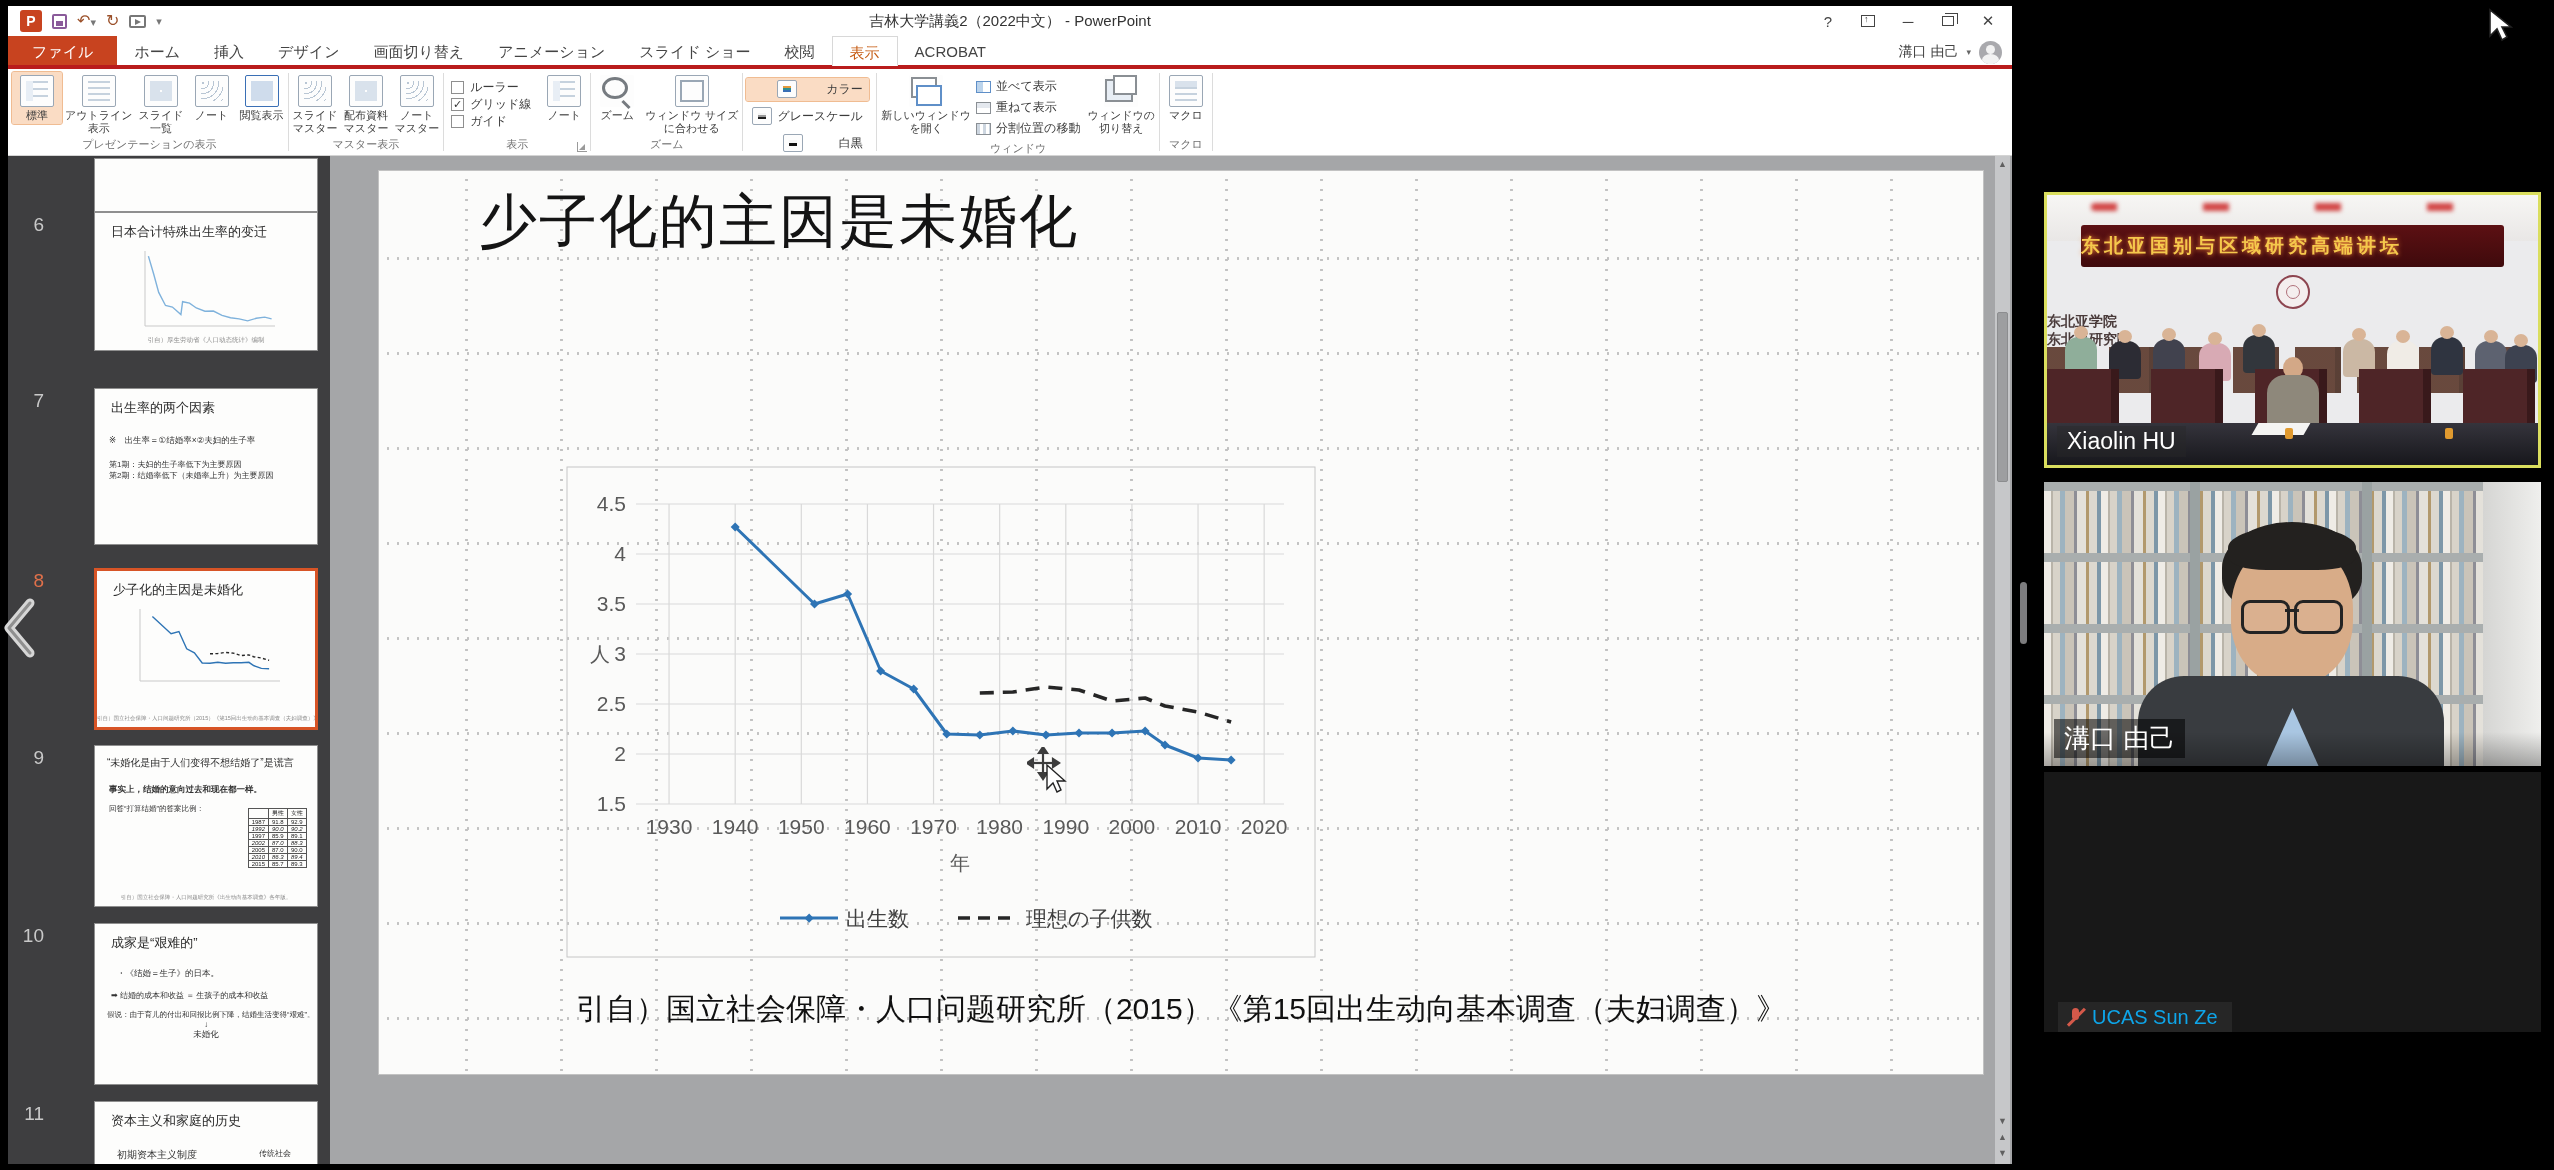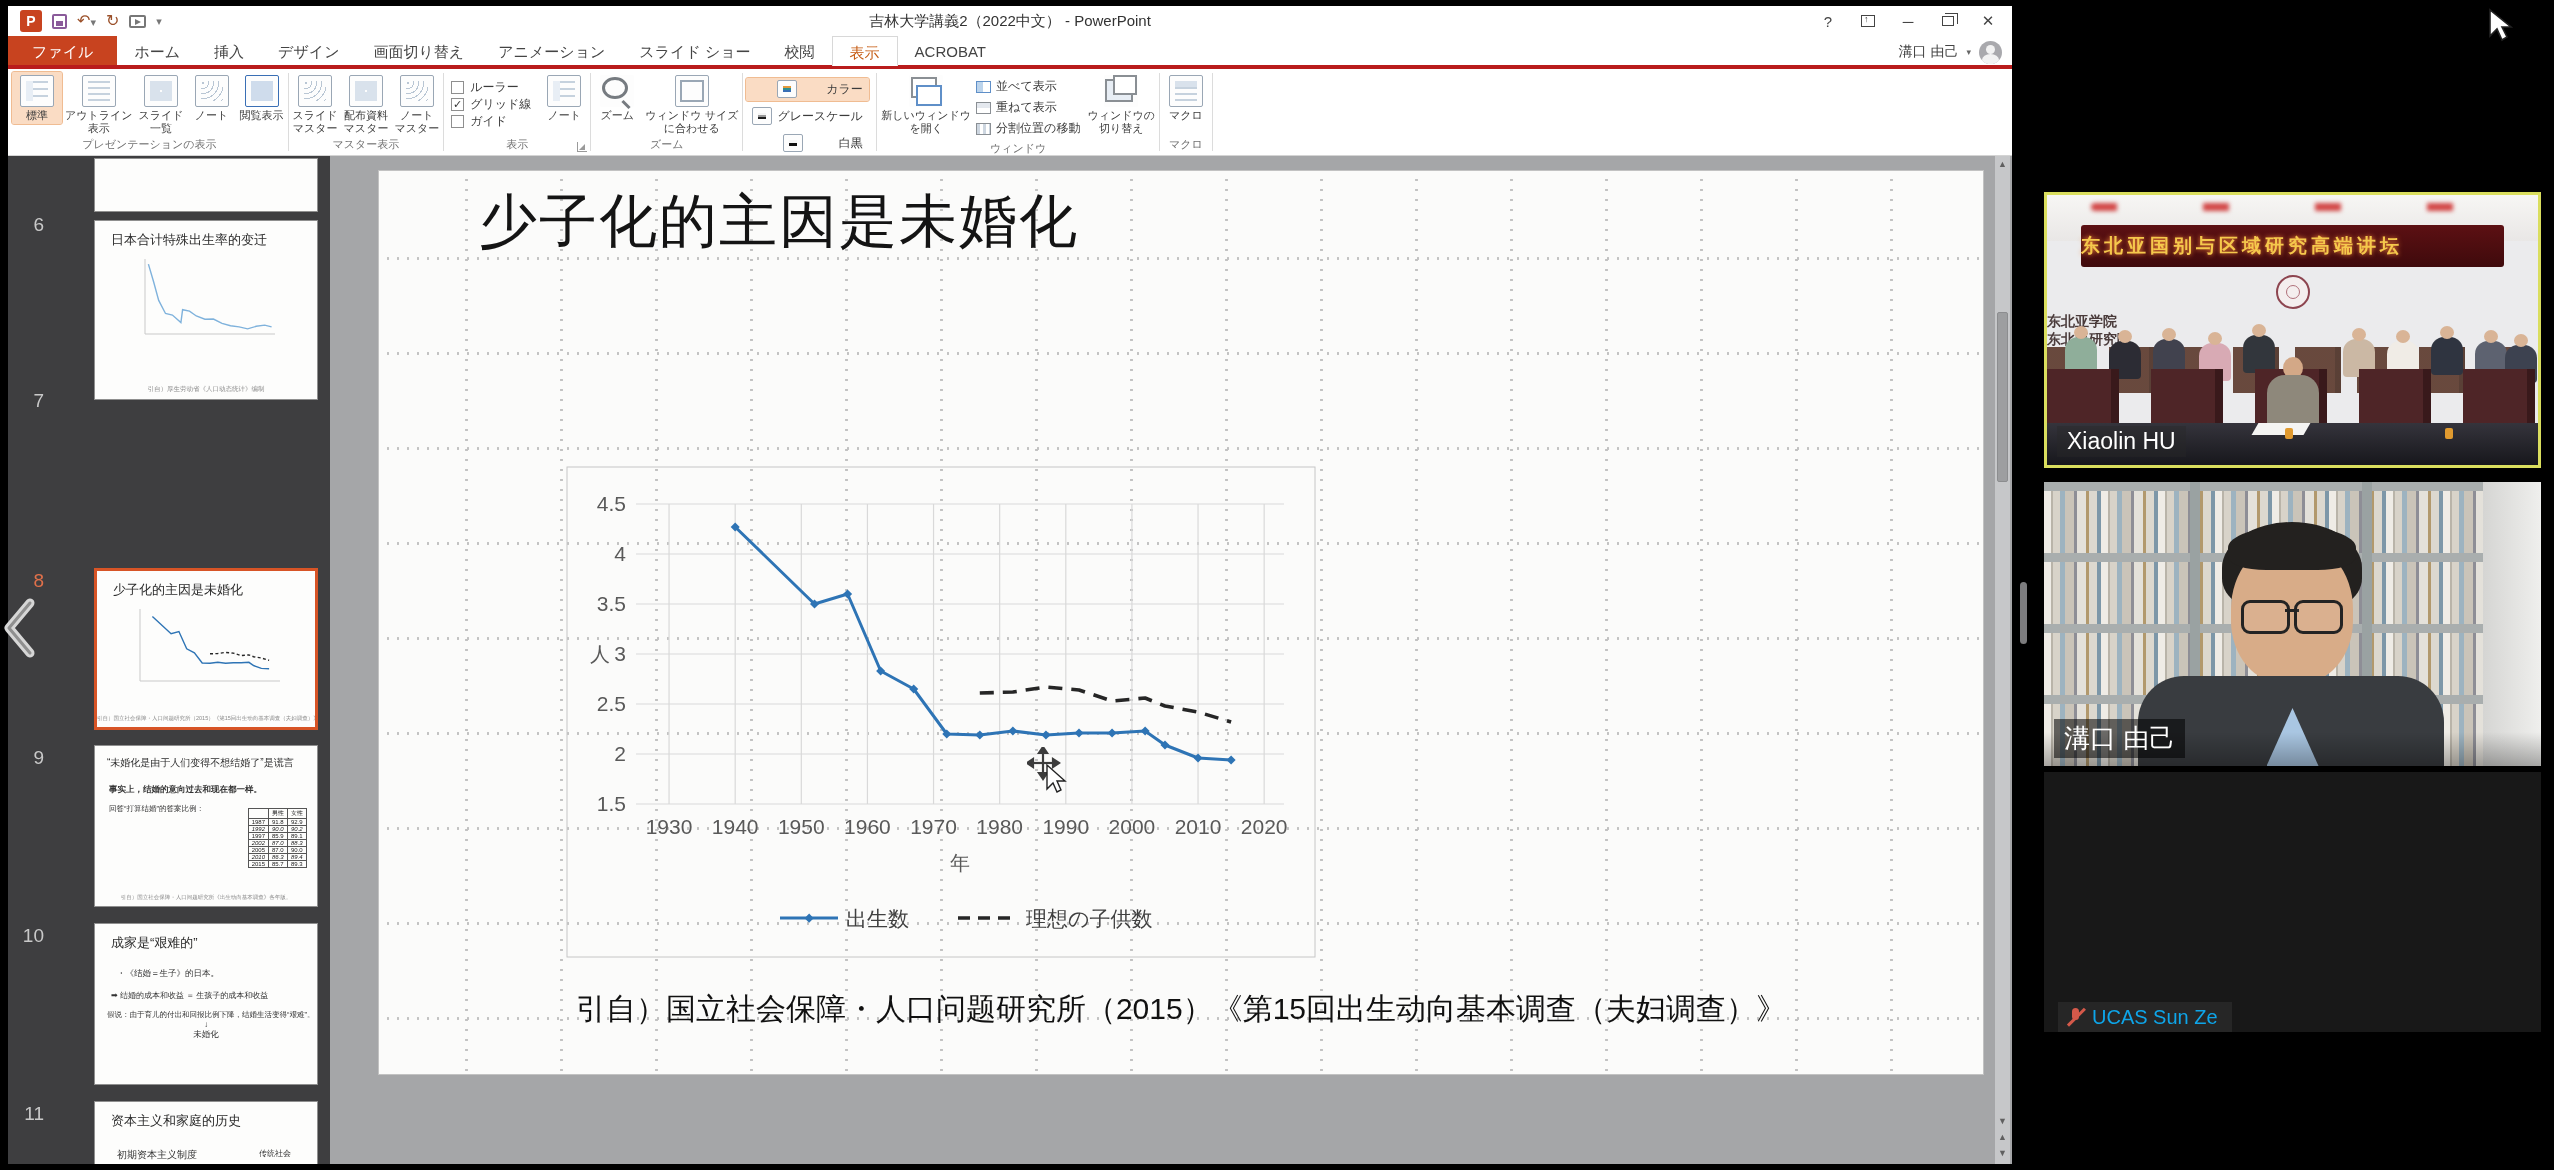--- a/index.html
+++ b/index.html
@@ -373,31 +373,37 @@
       </div>
       <div class="gsep"></div>
     </div>
 
     <div class="content">
 
       <div class="pane">
         <div class="tcard" style="top:2px;height:54px"></div>
 
         <div class="thumb-num" style="top:58px">6</div>
-        <div class="tcard" style="top:64px;height:180px">
+        <div class="tcard" style="top:56px;height:139px">
           <div class="tc-title">日本合计特殊出生率的变迁</div>
           <svg id="mini6" class="minichart" width="150" height="95">
               <line x1="14" y1="6" x2="14" y2="81" stroke="#c9c9c9"></line>
               <line x1="14" y1="81" x2="144" y2="81" stroke="#c9c9c9"></line>
               <polyline points="17.4,11.1 22.6,28.7 27.7,47.4 34.5,60.5 41.4,62.1 49.9,69.6 51.6,56.7 58.5,58.1 65.3,63.0 73.9,66.2 82.4,66.0 91.0,70.3 99.5,72.7 108.1,73.9 116.6,75.9 125.2,73.3 133.7,72.1 140.6,73.9" fill="none" stroke="#7fb2dc" stroke-width="1.4"></polyline>
             </svg>
           <div class="tc-caption">引自）厚生劳动省《人口动态统计》编制</div>
         </div>
 
         <div class="thumb-num" style="top:234px">7</div>
+        <div class="tcard" style="top:232px;height:157px">
+          <div class="tc-title">出生率的两个因素</div>
+          <div class="tc-line" style="margin-top:18px;font-size:8.5px">※　出生率＝①结婚率×②夫妇的生子率</div>
+          <div class="tc-line" style="margin-top:12px;font-size:8px">第1期：夫妇的生子率低下为主要原因</div>
+          <div class="tc-line" style="font-size:8px">第2期：结婚率低下（未婚率上升）为主要原因</div>
+        </div>
 
         <div class="thumb-num sel" style="top:414px">8</div>
         <div class="tcard sel" style="top:412px;height:162px">
           <div class="tc-title">少子化的主因是未婚化</div>
           <svg id="mini8" class="minichart" width="160" height="92">
               <line x1="14" y1="6" x2="14" y2="78" stroke="#c9c9c9"></line>
               <line x1="14" y1="78" x2="154" y2="78" stroke="#c9c9c9"></line>
               <polyline points="26.4,13.4 45.1,30.7 52.9,28.5 60.7,45.8 68.4,49.9 76.2,60.0 84.0,60.2 91.8,59.3 99.6,60.2 107.3,59.8 115.1,59.8 122.9,59.3 127.6,62.5 135.3,65.4 143.1,65.8" fill="none" stroke="#2E74B5" stroke-width="1.4"></polyline>
               <polyline points="84.0,50.8 91.8,50.5 99.6,49.4 107.3,50.1 115.1,52.6 122.9,51.9 127.6,53.7 135.3,55.0 143.1,57.3" fill="none" stroke="#262626" stroke-width="1.4" stroke-dasharray="3 2.4"></polyline>
             </svg>

